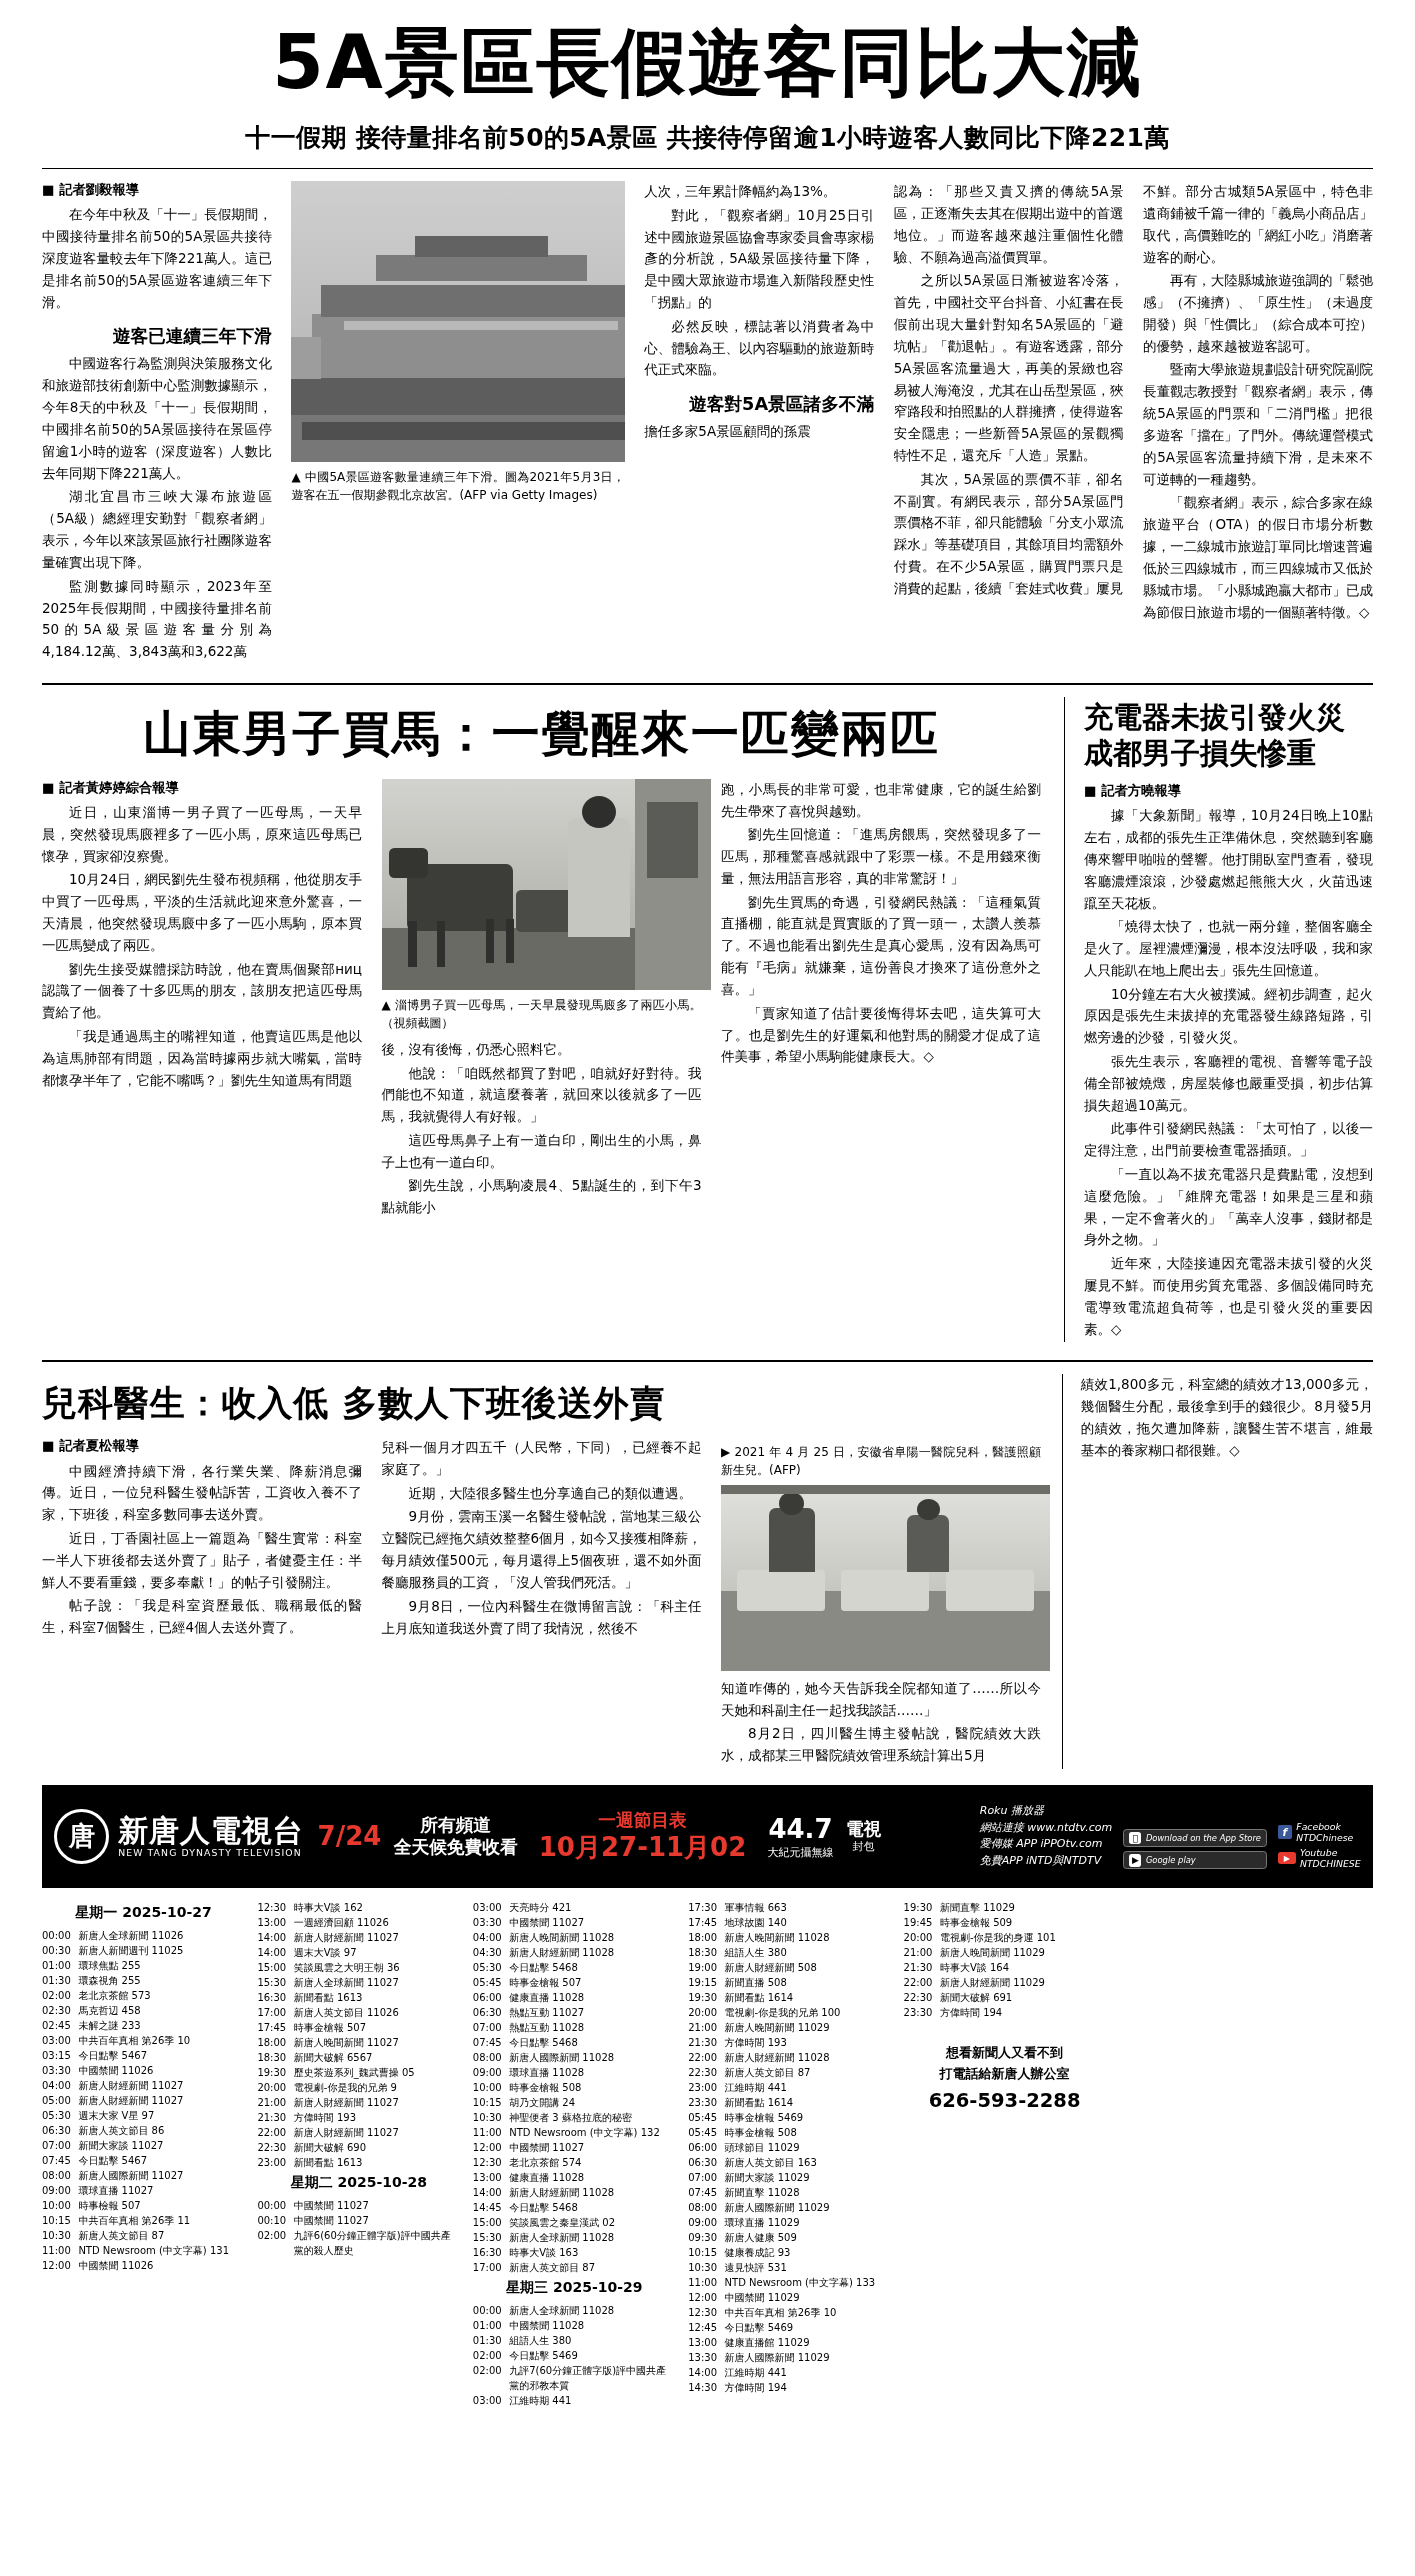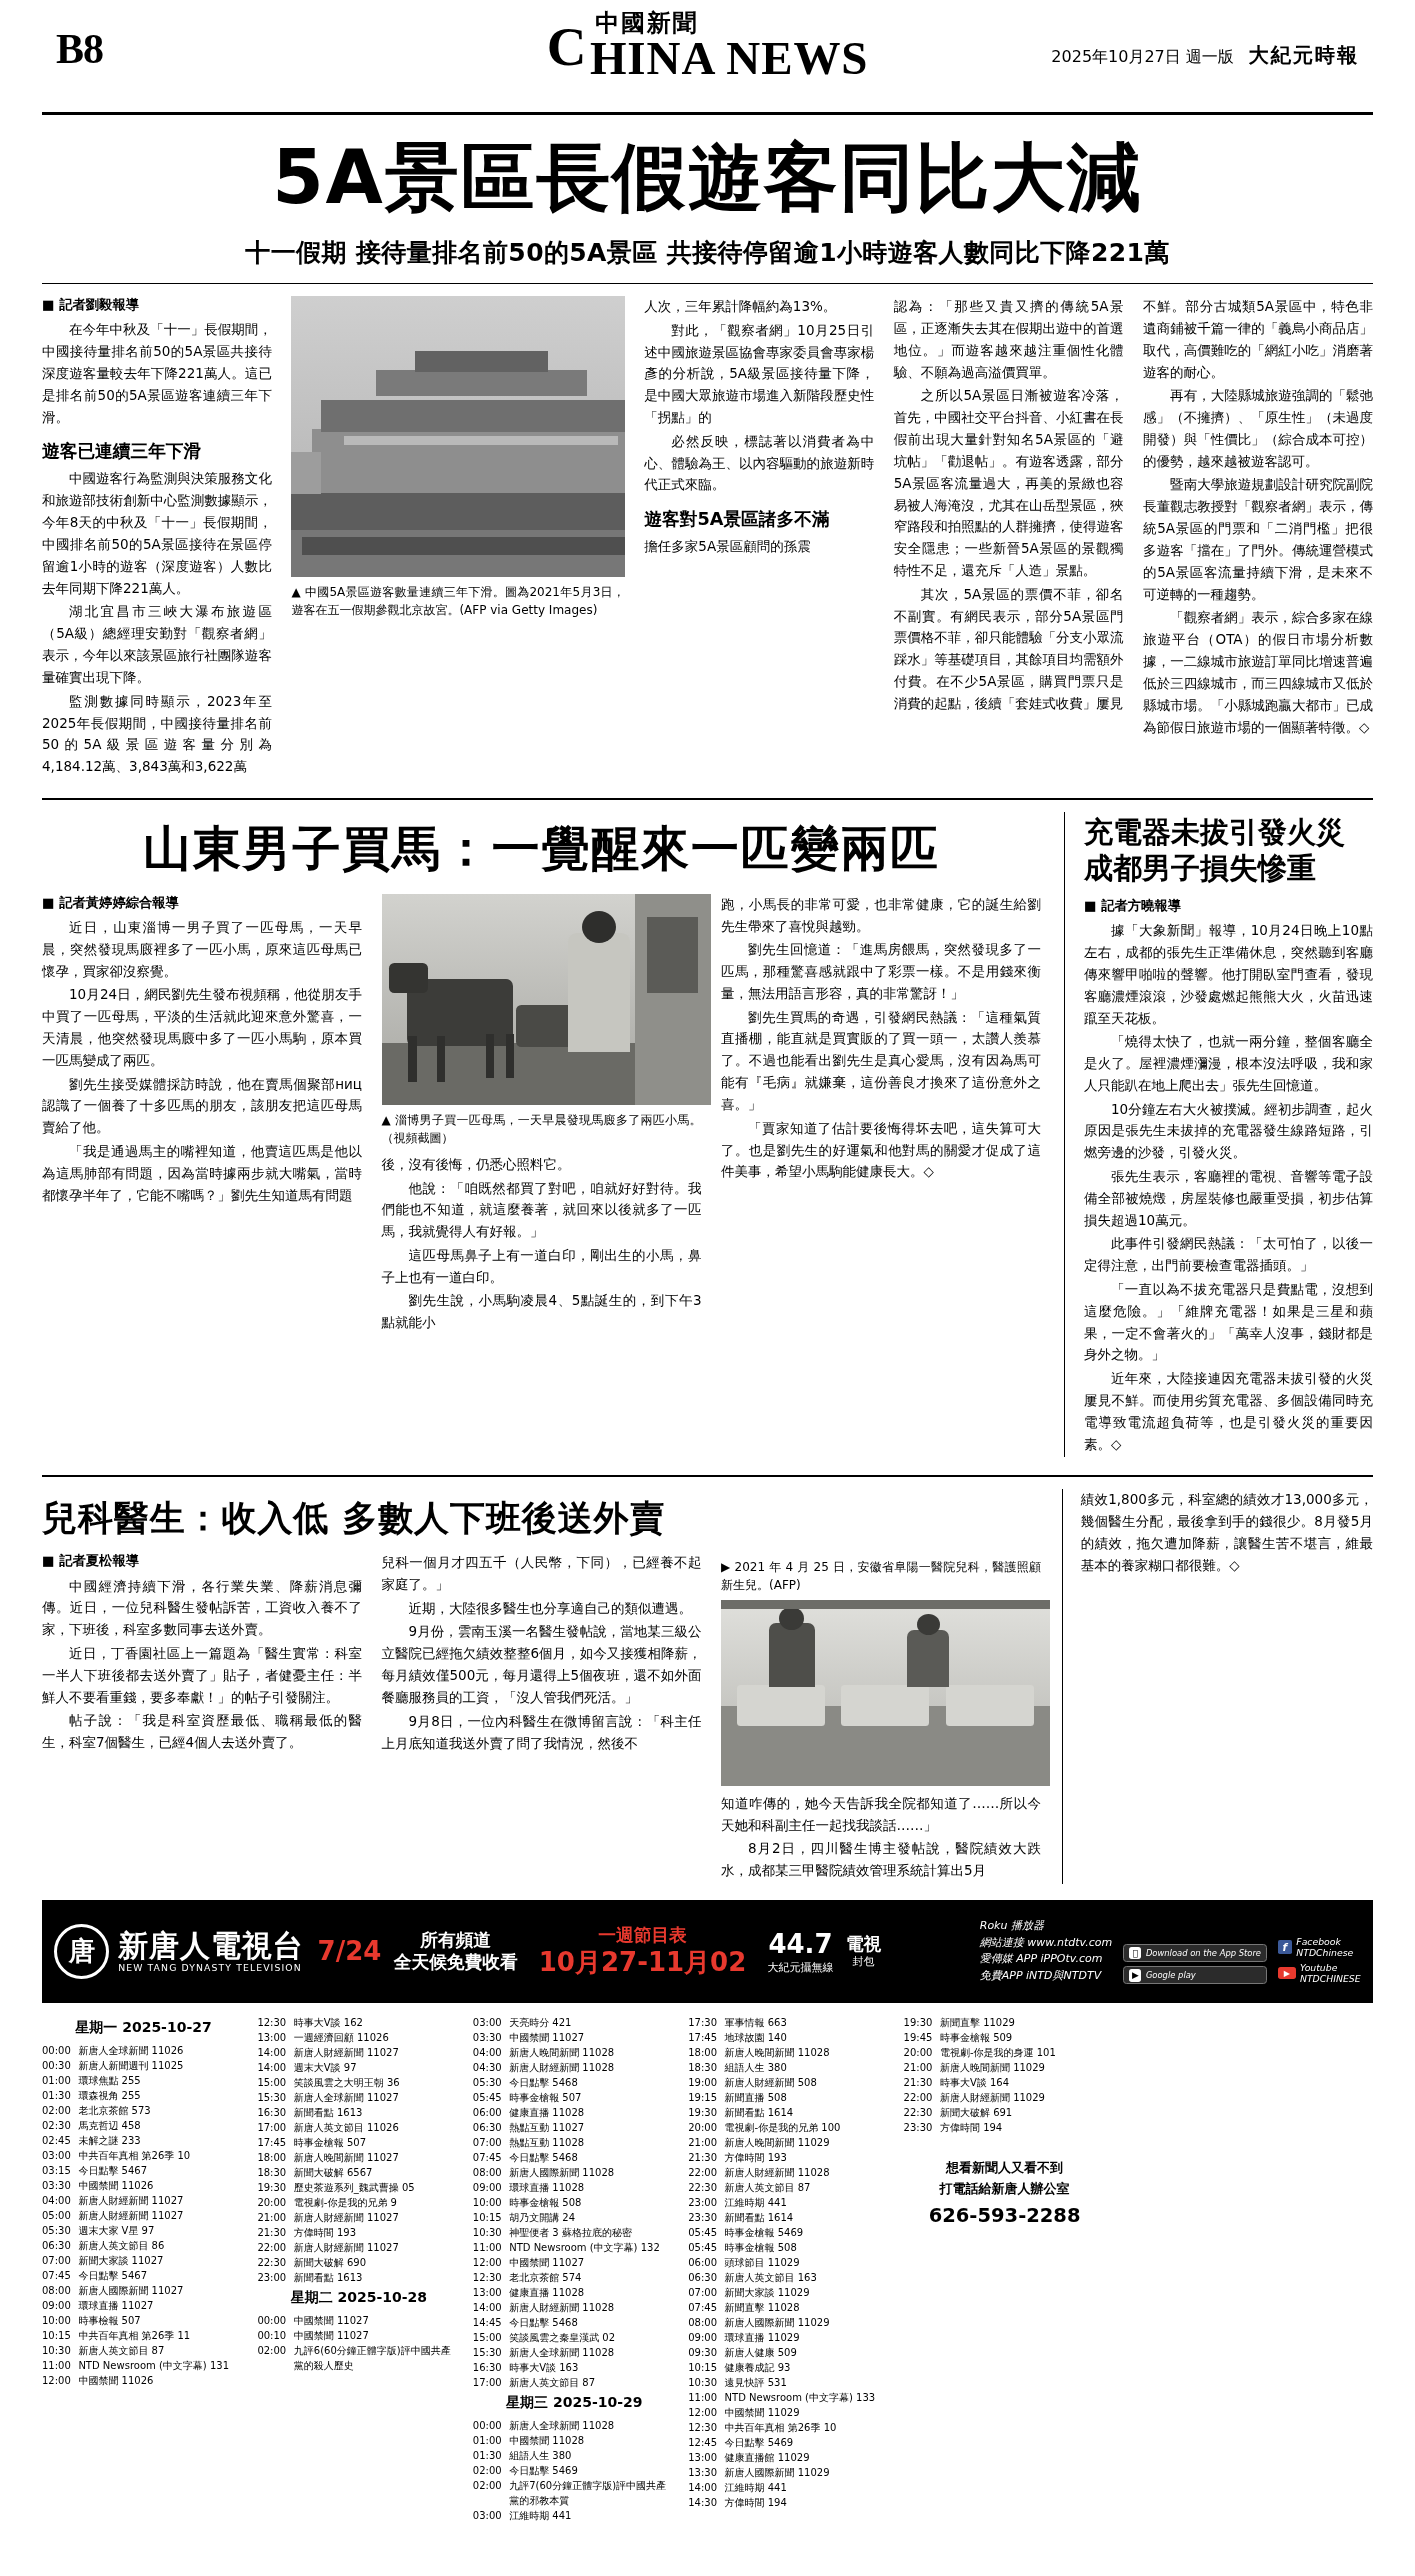--- a/index.html
+++ b/index.html
@@ -53,21 +53,21 @@
   .rule-thin { border-top:1.8px solid #000; margin:8.8px 0 12.4px; }
 
   
   .byline { font-size:13.3px; font-weight:700; margin-bottom:5.3px; }
   .byline:before { content:"■ "; }
   p.bodytext {
     font-size:13.5px; line-height:1.62; text-align:justify; margin:0 0 1.8px;
     text-indent:2em;
   }
   p.bodytext.noindent { text-indent:0; }
-  h3.subsec { font-size:17.7px; font-weight:700; margin:10.6px 0 5.3px; }
+  h3.subsec { font-size:17.7px; font-weight:700; margin:10.6px 0 5.3px;text-align:right; }
 
   
   .story-top { display:flex; gap:19.5px; align-items:flex-start; }
   .col { width:262px; }
   .photo-box { width:380px; }
   .photo {
     width:100%; height:281px; background:#9a9a96;
     position:relative; overflow:hidden;
     filter:grayscale(100%);
   }
@@ -138,36 +138,20 @@
   .sched-row .t { width:32px; flex:0 0 32px; }
   .sched-row .n { flex:1; }
   .phone-box { text-align:center; font-size:13px; line-height:1.6; margin-top:23px; font-weight:700;}
   .phone-num { font-size:19.5px; font-weight:700; }
 </style>
 </head>
 <body>
 
 <div class="page">
 
-  <div class="masthead">
-    <div class="page-folio">B8</div>
-    <div class="mast-center">
-      <div class="mast-row">
-        <span class="mast-c-glyph">C</span>
-        <span class="mast-stack">
-          <span class="mast-cn">中國新聞</span>
-          <span class="mast-en">HINA NEWS</span>
-        </span>
-      </div>
-    </div>
-    <div class="mast-right">
-      <span class="date">2025年10月27日 週一版</span>
-      <span class="paper">大紀元時報</span>
-    </div>
-  </div>
 
   <div class="headline">5A景區長假遊客同比大減</div>
   <div class="subhead">十一假期 接待量排名前50的5A景區 共接待停留逾1小時遊客人數同比下降221萬</div>
   <div class="rule-thin"></div>
 
   <div class="story-top">
 
     <div class="col">
       <div class="byline">記者劉毅報導</div>
       <p class="bodytext">在今年中秋及「十一」長假期間，中國接待量排名前50的5A景區共接待深度遊客量較去年下降221萬人。這已是排名前50的5A景區遊客連續三年下滑。</p>

